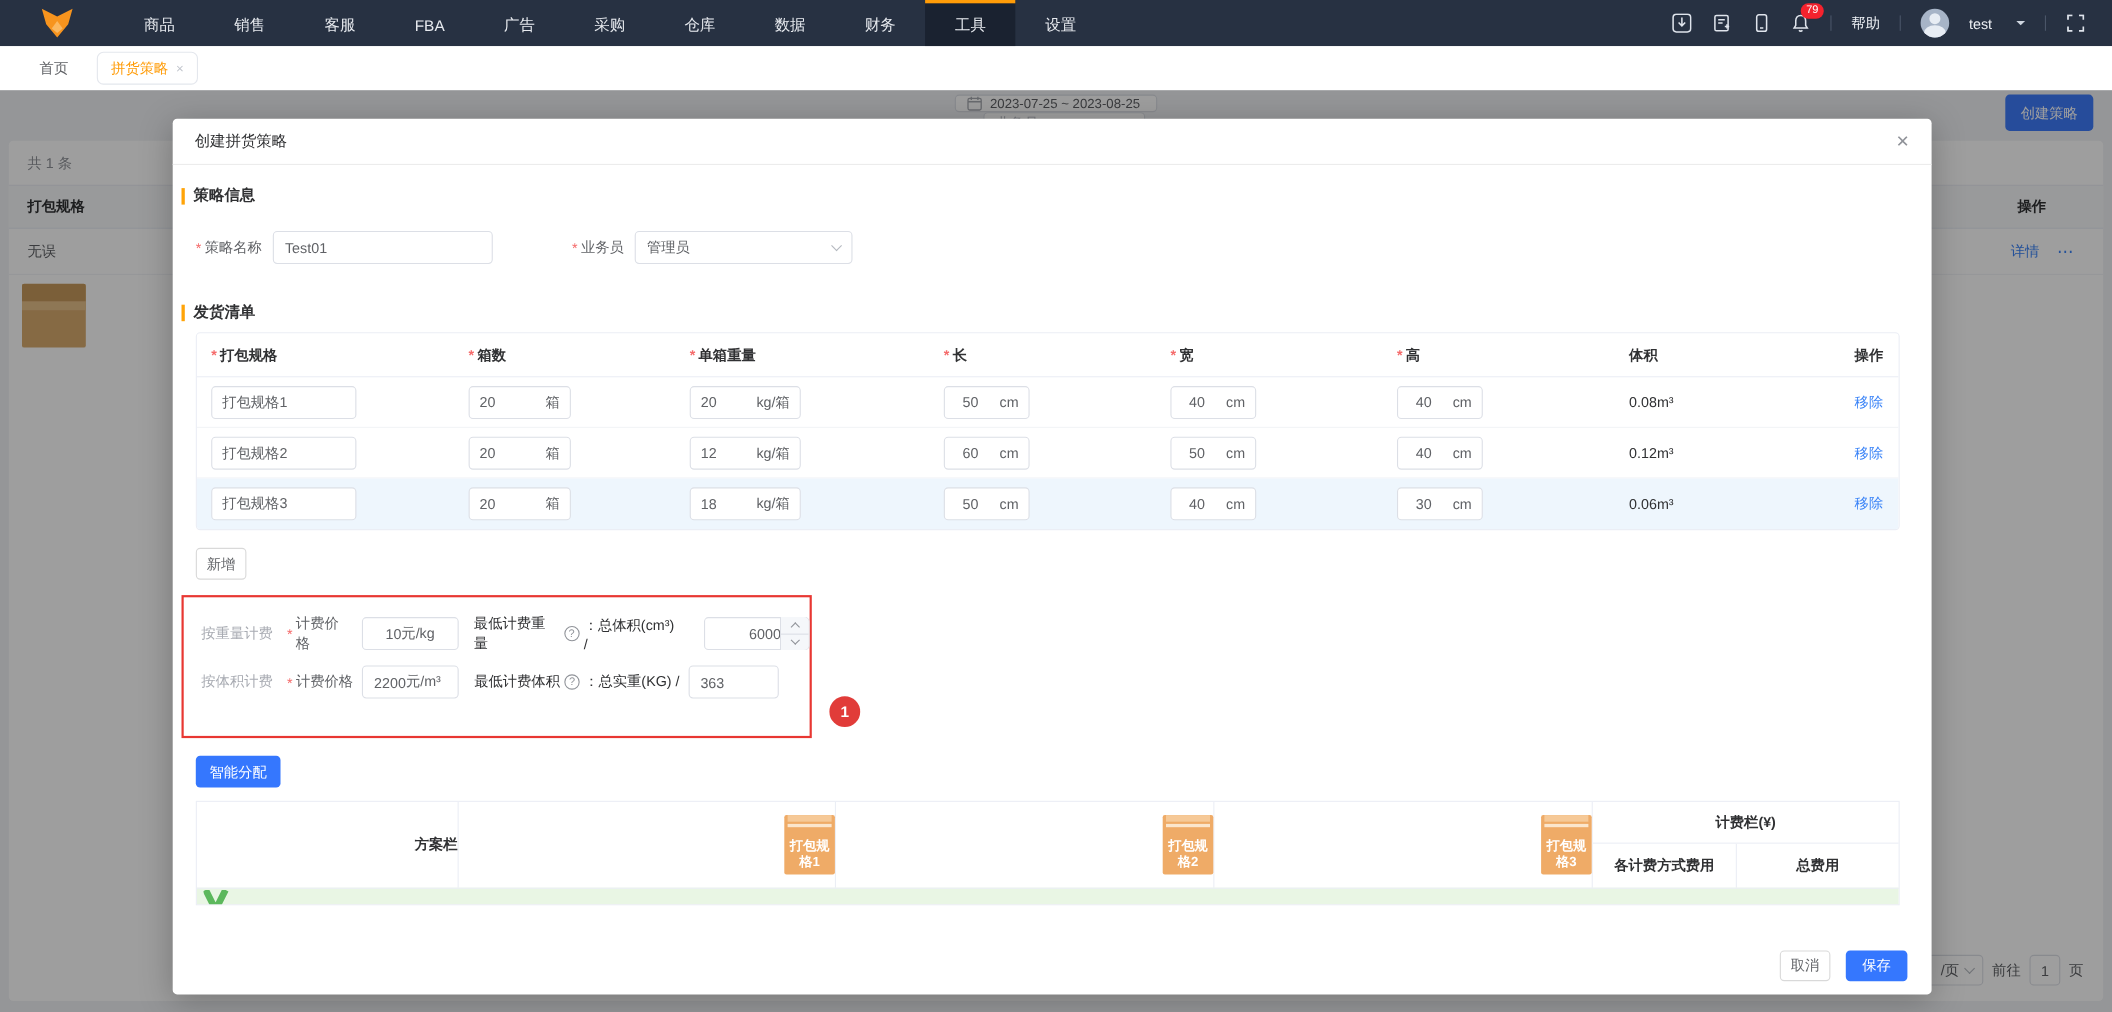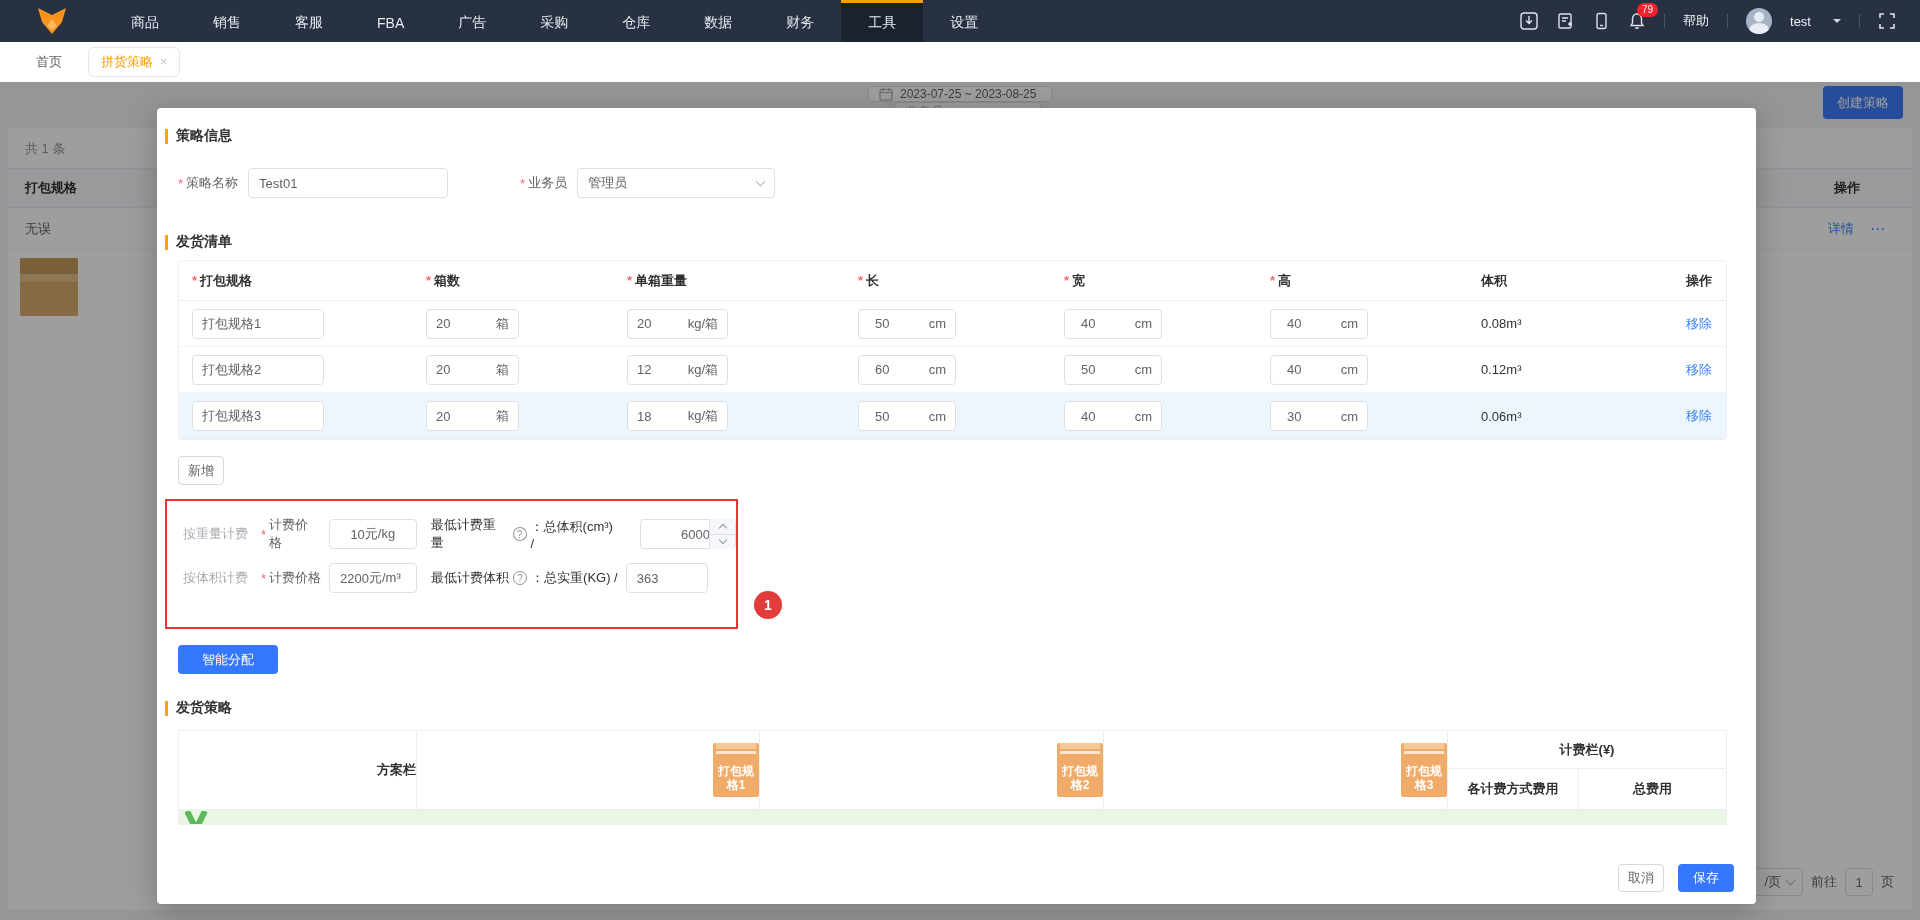--- a/index.html
+++ b/index.html
@@ -84,21 +84,21 @@
   .ship-head { height:40px; border-bottom:1px solid #ebeef5; font-weight:bold; color:#303133; }
   .ship-head > div { padding-left:13px; }
   .ship-row { height:46px; border-bottom:1px solid #f2f4f7; }
   .ship-row:last-of-type { border-bottom:none; }
   .ship-row.hl { background:#eef6fd; }
   .ship-row > div { padding-left:13px; }
   .ti { height:30px; border:1px solid #dcdfe6; border-radius:4px; background:#fff; display:flex; align-items:center; justify-content:space-between; padding:0 9px; color:#606266; }
   .ti-spec { width:132px; }
   .ti-boxes { width:93px; }
   .ti-weight { width:101px; }
-  .ti-dim { width:98px;padding-left:16px; }
+  .ti-dim { width:78px;padding-left:16px; }
   .vol { color:#303133; }
   .rm-link { color:#3a83f7; cursor:pointer; padding-left:18px !important; }
   .col-vol { padding-left:18px !important; }
   .btn-add { margin-top:16px; width:46px; height:29px; border:1px solid #d9d9d9; border-radius:4px; background:#fff; color:#606266; display:flex; align-items:center; justify-content:center; cursor:pointer; }
   
   .bill-box { margin-top:14px; margin-left:-13px; width:573px; height:130px; border:2px solid #e83732; padding:10px 0 0 16px; }
   .bill-row { display:flex; align-items:center; height:30px; margin-top:8px; }
   .bill-row + .bill-row { margin-top:14px; }
   .bill-mode { color:#a8abb2; width:78px; }
   .bill-price-inp { width:88px; margin-left:8px; }
@@ -109,21 +109,21 @@
   .spinner span { flex:1; display:flex; align-items:center; justify-content:center; }
   .spinner span + span { border-top:1px solid #dcdfe6; }
   .sp-chev { width:6px; height:6px; border-right:1px solid #909399; border-bottom:1px solid #909399; }
   .sp-up { transform:rotate(-135deg); margin-top:3px; }
   .sp-dn { transform:rotate(45deg); margin-bottom:3px; }
   .inp-363 { width:82px; margin-left:8px; }
   
   .anno-circle { position:absolute; left:597px; top:483px; width:28px; height:28px; border-radius:50%; background:#e13c39; color:#fff; font-size:14px; font-weight:bold; display:flex; align-items:center; justify-content:center; z-index:4; }
   .anno-tip { position:absolute; left:639px; top:477px; width:487px; height:42px; background:#616161; color:#fff; font-size:17px; display:flex; align-items:center; padding:0 16px; border-radius:2px; }
   .anno-tip::before { content:""; position:absolute; left:-9px; top:12px; width:0; height:0; border:9px solid transparent; border-right-color:#616161; border-left:none; }
-  .btn-smart { margin-top:16px; width:100px; height:29px; background:#3577fe; border-radius:4px; color:#fff; display:flex; align-items:center; justify-content:center; cursor:pointer; }
+  .btn-smart { margin-top:16px; width:77px; height:29px; background:#3577fe; border-radius:4px; color:#fff; display:flex; align-items:center; justify-content:center; cursor:pointer; }
   .sect-strategy { margin-top:24px; }
   
   .strat-table { margin-top:12px; width:1549px; border:1px solid #ebeef5; }
   .strat-head { display:flex; height:78px; }
   .strat-head .sc { border-right:1px solid #ebeef5; display:flex; align-items:center; justify-content:flex-end; font-weight:bold; color:#303133; }
   .sc-plan { width:238px; }
   .sc-spec1 { width:343px; } .sc-spec2 { width:344px; } .sc-spec3 { width:344px; }
   .sc-bill { width:278px; border-right:none !important; display:flex; flex-direction:column; align-items:stretch !important; }
   .sc-bill .top { height:38px; border-bottom:1px solid #ebeef5; display:flex; align-items:center; justify-content:center; }
   .sc-bill .bot { height:40px; display:flex; }
@@ -274,20 +274,24 @@
       </div>
       <span>前往</span>
       <div class="pg-input">1</div>
       <span>页</span>
     </div>
   </div>
 
   <div class="overlay"></div>
 
   <div class="modal">
+    <div class="m-header">
+      <span class="m-title">创建拼货策略</span>
+      <span class="m-close">✕</span>
+    </div>
 
     <div class="m-body">
 
       <div class="sect">
         <span class="sect-bar"></span>
         <span class="sect-label">策略信息</span>
       </div>
       <div class="fields">
         <span class="req">*</span>
         <span class="lbl">策略名称</span>
@@ -480,24 +484,20 @@
             <span>：总实重(KG) /</span>
           </span>
           <div class="inp inp-363">363</div>
         </div>
       </div>
 
       <div class="anno-circle">1</div>
 
       <div class="btn-smart">智能分配</div>
 
-      <div class="sect sect-strategy">
-        <span class="sect-bar"></span>
-        <span class="sect-label">发货策略</span>
-      </div>
 
       <div class="strat-table">
         <div class="strat-head">
           <div class="sc sc-plan">方案栏</div>
           <div class="sc sc-spec1">
             <div class="pkg">
                 <span class="pkg-label">打包规格1</span>
               </div>
           </div>
           <div class="sc sc-spec2">

